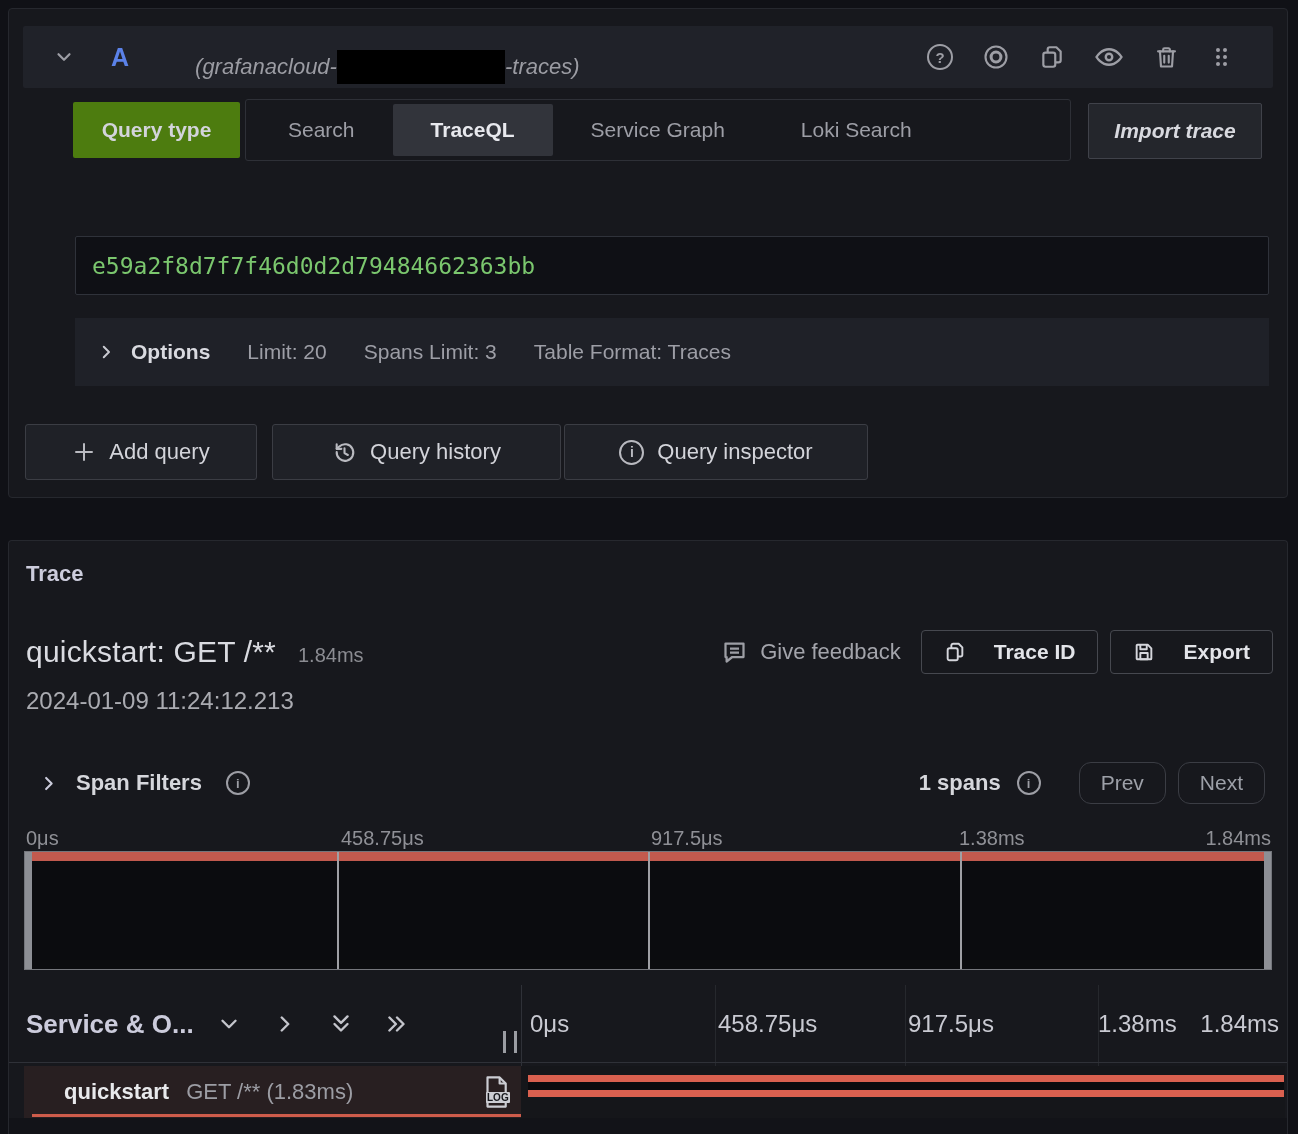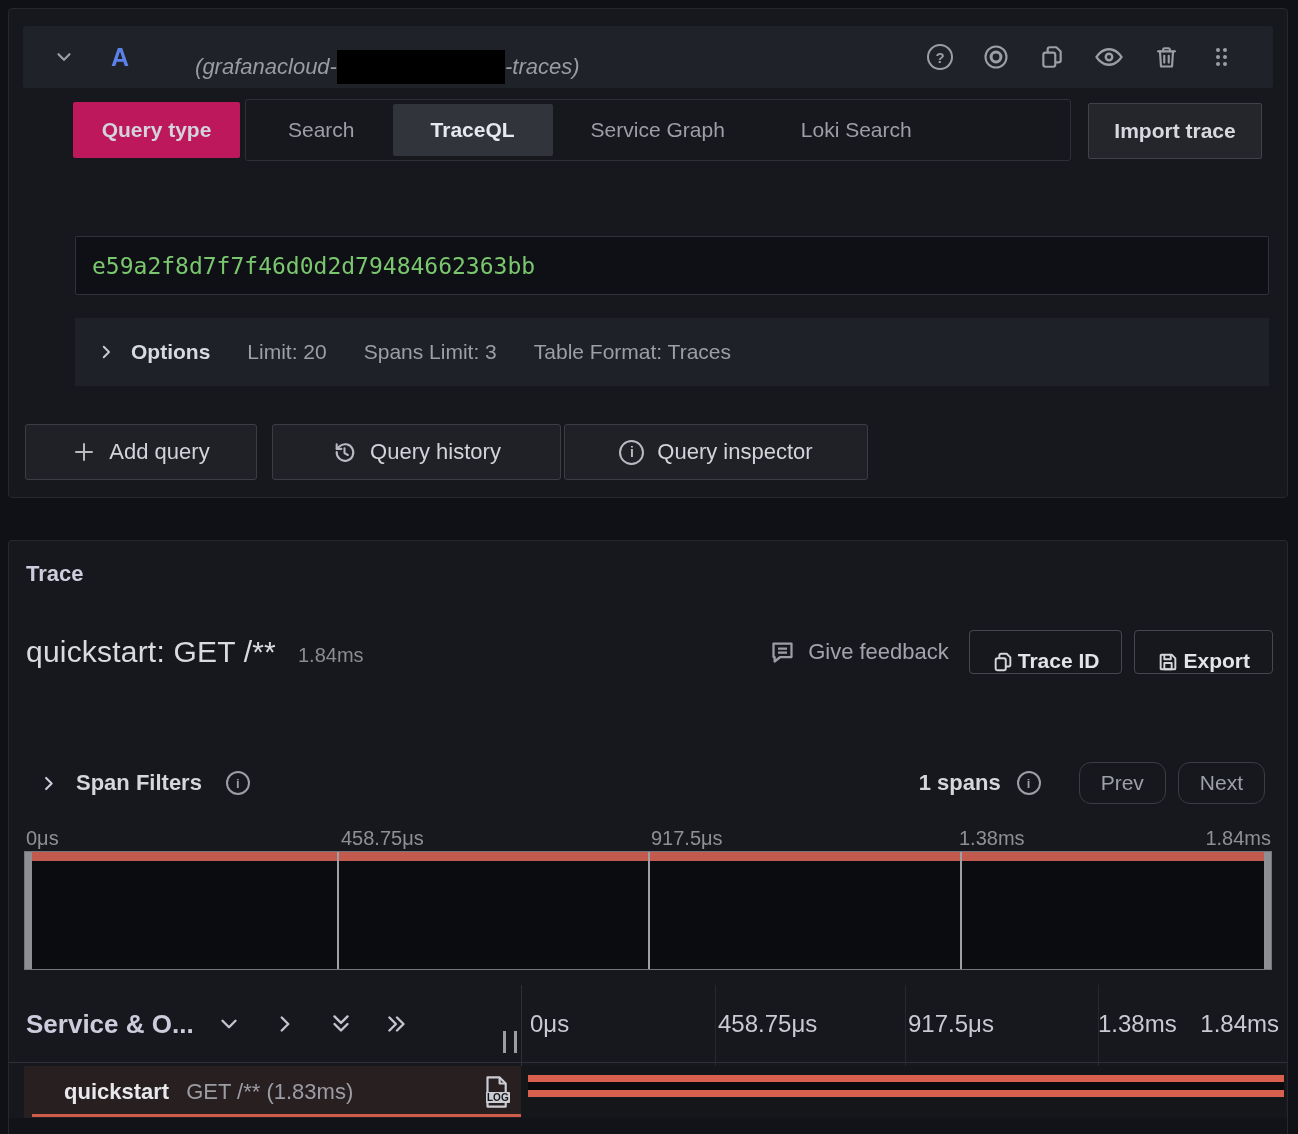--- a/index.html
+++ b/index.html
@@ -27,38 +27,38 @@
   .ref-id { color:#5b82e8; font-weight:700; font-size:25px; margin-left:36px; }
   .ds-title {
     margin-left:66px; font-size:22px; font-style:italic; color:#9b9ca3;
     display:flex; align-items:center; font-weight:500;margin-top:20px;
   }
   .redaction { display:inline-block; width:168px; height:34px; background:#000; }
   .qe-header-icons { margin-left:auto; display:flex; align-items:center; gap:29px; }
 
   .qt-label {
     position:absolute; left:64px; top:93px; width:167px; height:56px;
-    background:#be185d; border-radius:2px; display:flex; align-items:center; justify-content:center;
+    background:#4d7c0f; border-radius:2px; display:flex; align-items:center; justify-content:center;
     font-size:21px; font-weight:600; color:#d3d4db;
   }
   .qt-group {
     position:absolute; left:236px; top:90px; width:826px; height:62px;
     border:1px solid #2e3037; border-radius:3px;
     display:flex; align-items:stretch; padding:4px;
   }
   .qt-tab {
     display:flex; align-items:center; justify-content:center;
     padding:0 38px; font-size:21px; color:#9d9ea6; border-radius:2px; white-space:nowrap;
   }
   .qt-tab.active { background:#32343b; color:#e8e9ee; font-weight:700; }
   .import-btn {
     position:absolute; left:1079px; top:94px; width:174px; height:56px;
     border:1px solid #40424a; border-radius:2px; background:#24262c;
     display:flex; align-items:center; justify-content:center;
-    font-size:21px; font-weight:600; color:#d8d9df;
+    font-size:21px; font-weight:600; color:#d8d9df;font-style:italic;
   }
   .hint-strip {
     position:absolute; left:66px; top:163px; width:1194px; height:59px;
     background:#1f2128; display:flex; align-items:center; padding:0 18px;
     font-size:21px; font-weight:600; color:#ccccdc;
   }
   .doc-link { margin-left:auto; font-weight:700; color:#d4d5dd; }
   .query-input {
     position:absolute; left:66px; top:227px; width:1194px; height:59px;
     background:#0f1015; border:1px solid #2f323a; border-radius:2px;
@@ -94,22 +94,22 @@
   #trace-panel { left:8px; top:540px; width:1280px; height:600px; border-bottom:none; border-radius:4px 4px 0 0; }
 
   .trace-title { position:absolute; left:17px; top:20px; font-size:22px; font-weight:700; color:#ccccdc; }
 
   .trace-head { position:absolute; left:17px; top:88px; right:14px; height:46px; display:flex; align-items:center; }
   .trace-name { font-size:30px; font-weight:500; color:#dadbe1; letter-spacing:.2px; }
   .trace-dur { font-size:20px; color:#8b8c92; margin-left:22px; margin-top:7px; }
   .feedback { display:flex; align-items:center; gap:12px; margin-left:auto; color:#a3a4ab; font-size:22px; }
   .th-btn {
     height:44px; border:1px solid #46484f; border-radius:4px; background:transparent;
-    display:flex; align-items:flex-end; justify-content:center; gap:4px;
-    font-size:21px; font-weight:600; color:#e3e4e9; padding:0 22px;
+    display:flex; align-items:center; justify-content:center; gap:28px;
+    font-size:21px; font-weight:600; color:#e3e4e9; padding:12px 22px;
   }
   #btn-trace-id { margin-left:20px; }
   #btn-export { margin-left:12px; }
 
   .trace-ts { position:absolute; left:17px; top:146px; font-size:24px; color:#aaabb1; }
 
   .filters-row {
     position:absolute; left:0; right:0; top:205px; height:74px;
     display:flex; align-items:center; padding:0 22px 0 30px;
   }
@@ -321,20 +321,21 @@
           <svg width="22" height="22" viewBox="0 0 24 24" fill="none" stroke="currentColor" stroke-width="2.1" stroke-linejoin="round">
               <path d="M5 4h11l4 4v11a1 1 0 0 1-1 1H5a1 1 0 0 1-1-1V5a1 1 0 0 1 1-1z"></path>
               <path d="M8 4v5h7V4"></path>
               <rect x="8" y="13" width="8" height="7"></rect>
             </svg>
         </span>
         <span>Export</span>
       </div>
     </div>
 
+    <div class="trace-ts">2024-01-09 11:24:12.213</div>
 
     <div class="filters-row">
       <span class="chev">
         <svg width="19" height="19" viewBox="0 0 24 24" fill="none" stroke="currentColor" stroke-width="2.6" stroke-linecap="round" stroke-linejoin="round">
             <path d="M9 5l7 7-7 7"></path>
           </svg>
       </span>
       <span class="filters-label">Span Filters</span>
       <i class="circle-glyph ico filters-info" style="width:24px;height:24px;font-size:13px;">
           <span>i</span>

